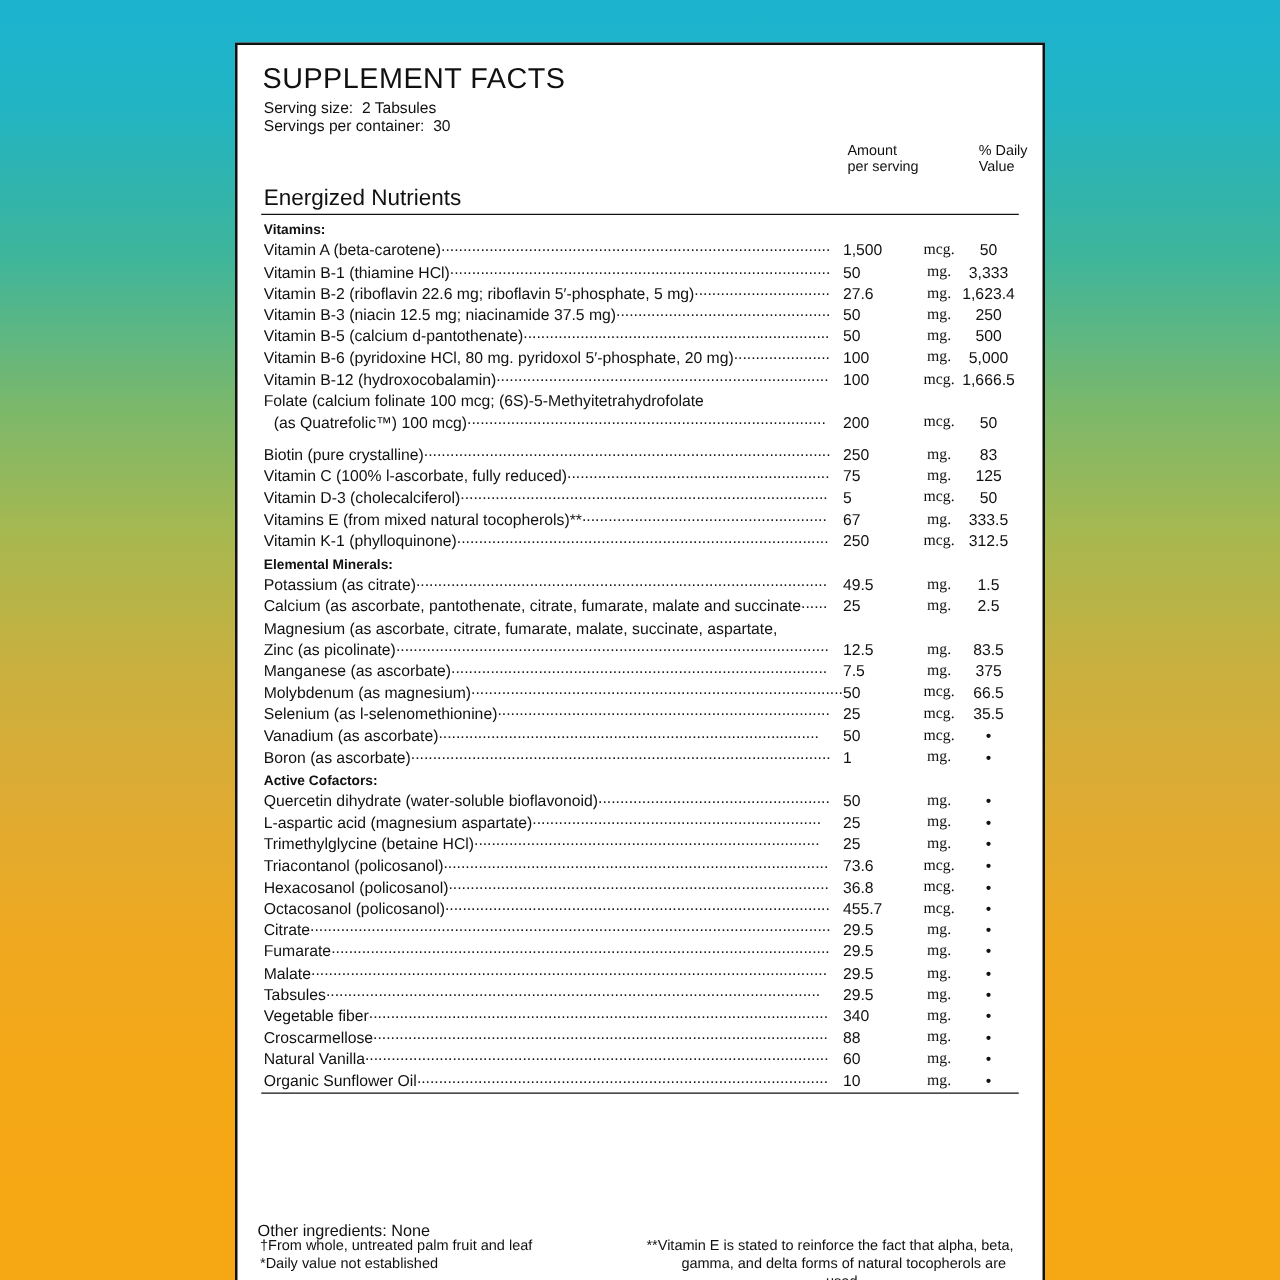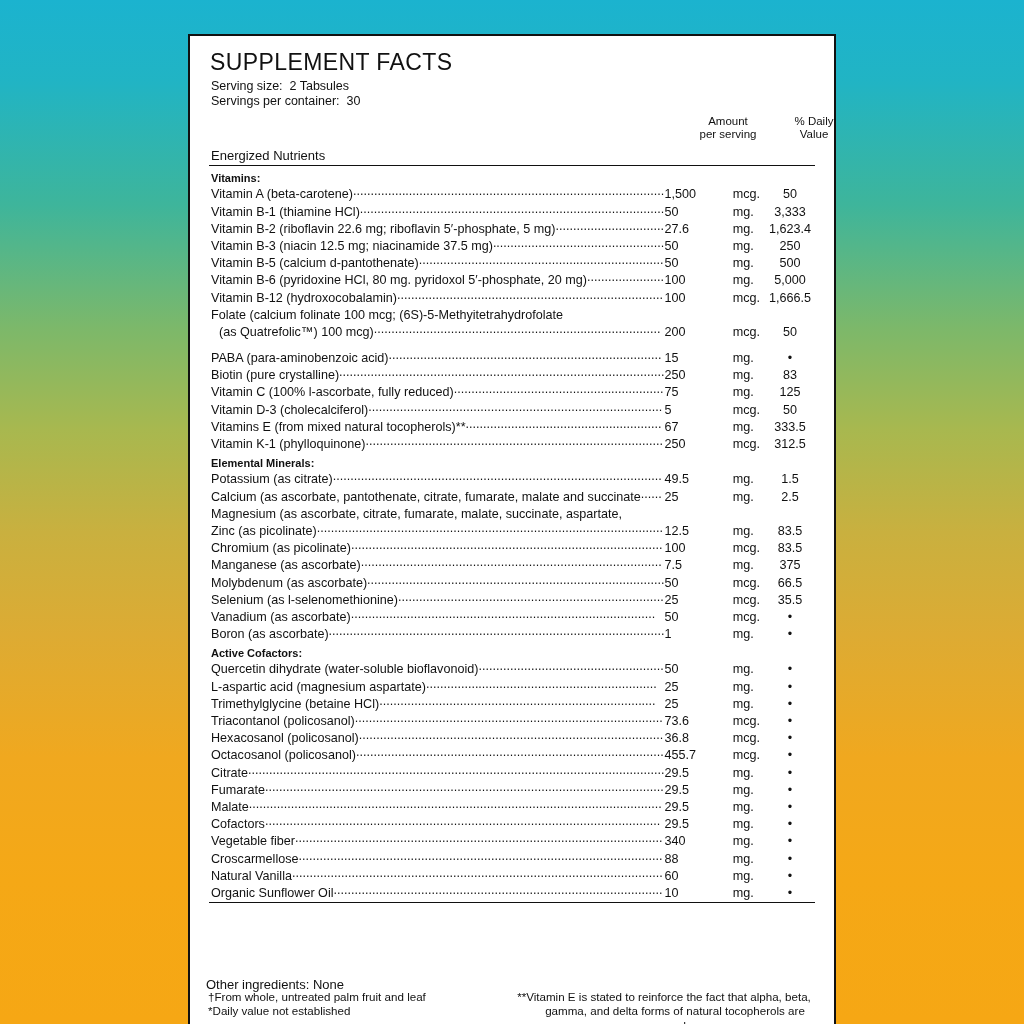--- a/index.html
+++ b/index.html
@@ -59,33 +59,33 @@
     line-height: 14.5px;
     margin-left: 3px;
   }
   .colheads {
     position: relative;
     height: 32px;
     margin-top: 7px;
   }
   .amt-head, .dv-head {
     position: absolute;
-    text-align: center;
+    text-align: left;
     font-size: 11.5px;
     line-height: 12.5px;
     top: 0;
   }
   .amt-head { left: 470px; width: 100px; }
   .dv-head { left: 575px; width: 62px; }
   .hdr-rule {
     border-bottom: 1.4px solid #111;
     margin: 0 1px 0 1px;
   }
   .nutrient-head {
-    font-size: 13px;
+    font-size: 18px;
     padding: 1px 0 2px 3px;
   }
   table.facts {
     width: 100%;
     border-collapse: collapse;
     font-size: 12.6px;
   }
   table.facts td {
     padding: 0;
     vertical-align: bottom;
@@ -111,22 +111,23 @@
     white-space: nowrap;
     max-width: 420px;
   }
   .amount {
     width: 104px;
     text-align: left;
     padding-right: 2px !important;
   }
   .unit {
     width: 36px;
-    text-align: left;
+    text-align: center;
     padding-left: 4px !important;
+    font-family: Liberation Serif, serif;
   }
   .dv {
     width: 66px;
     text-align: center;
   }
   tr.line td { height: 17.2px; }
   tr.blank td { height: 9px; }
   .cont {
     padding-left: 11px !important;
   }
@@ -238,26 +239,20 @@
             <tr class="line">
               <td class="name cont"><span class="txt">(as Quatrefolic™) 100 mcg)</span><span class="dots">..................................................................................</span></td>
               <td class="amount">200</td>
               <td class="unit">mcg.</td>
               <td class="dv">50</td>
             </tr>
             <tr class="blank">
               <td colspan="4"></td>
             </tr>
             <tr class="line">
-              <td class="name"><span class="txt">PABA (para-aminobenzoic acid)</span><span class="dots">..............................................................................</span></td>
-              <td class="amount">15</td>
-              <td class="unit">mg.</td>
-              <td class="dv">•</td>
-            </tr>
-            <tr class="line">
               <td class="name"><span class="txt">Biotin (pure crystalline)</span><span class="dots">.............................................................................................</span></td>
               <td class="amount">250</td>
               <td class="unit">mg.</td>
               <td class="dv">83</td>
             </tr>
             <tr class="line">
               <td class="name"><span class="txt">Vitamin C (100% l-ascorbate, fully reduced)</span><span class="dots">............................................................</span></td>
               <td class="amount">75</td>
               <td class="unit">mg.</td>
               <td class="dv">125</td>
@@ -301,33 +296,27 @@
               <td class="unit"></td>
               <td class="dv"></td>
             </tr>
             <tr class="line">
               <td class="name"><span class="txt">Zinc (as picolinate)</span><span class="dots">...................................................................................................</span></td>
               <td class="amount">12.5</td>
               <td class="unit">mg.</td>
               <td class="dv">83.5</td>
             </tr>
             <tr class="line">
-              <td class="name"><span class="txt">Chromium (as picolinate)</span><span class="dots">.........................................................................................</span></td>
-              <td class="amount">100</td>
-              <td class="unit">mcg.</td>
-              <td class="dv">83.5</td>
-            </tr>
-            <tr class="line">
               <td class="name"><span class="txt">Manganese (as ascorbate)</span><span class="dots">......................................................................................</span></td>
               <td class="amount">7.5</td>
               <td class="unit">mg.</td>
               <td class="dv">375</td>
             </tr>
             <tr class="line">
-              <td class="name"><span class="txt">Molybdenum (as ascorbate)</span><span class="dots">.....................................................................................</span></td>
+              <td class="name"><span class="txt">Molybdenum (as magnesium)</span><span class="dots">.....................................................................................</span></td>
               <td class="amount">50</td>
               <td class="unit">mcg.</td>
               <td class="dv">66.5</td>
             </tr>
             <tr class="line">
               <td class="name"><span class="txt">Selenium (as l-selenomethionine)</span><span class="dots">............................................................................</span></td>
               <td class="amount">25</td>
               <td class="unit">mcg.</td>
               <td class="dv">35.5</td>
             </tr>
@@ -394,21 +383,21 @@
               <td class="unit">mg.</td>
               <td class="dv">•</td>
             </tr>
             <tr class="line">
               <td class="name"><span class="txt">Malate</span><span class="dots">......................................................................................................................</span></td>
               <td class="amount">29.5</td>
               <td class="unit">mg.</td>
               <td class="dv">•</td>
             </tr>
             <tr class="line">
-              <td class="name"><span class="txt">Cofactors</span><span class="dots">.................................................................................................................</span></td>
+              <td class="name"><span class="txt">Tabsules</span><span class="dots">.................................................................................................................</span></td>
               <td class="amount">29.5</td>
               <td class="unit">mg.</td>
               <td class="dv">•</td>
             </tr>
             <tr class="line">
               <td class="name"><span class="txt">Vegetable fiber</span><span class="dots">.........................................................................................................</span></td>
               <td class="amount">340</td>
               <td class="unit">mg.</td>
               <td class="dv">•</td>
             </tr>

